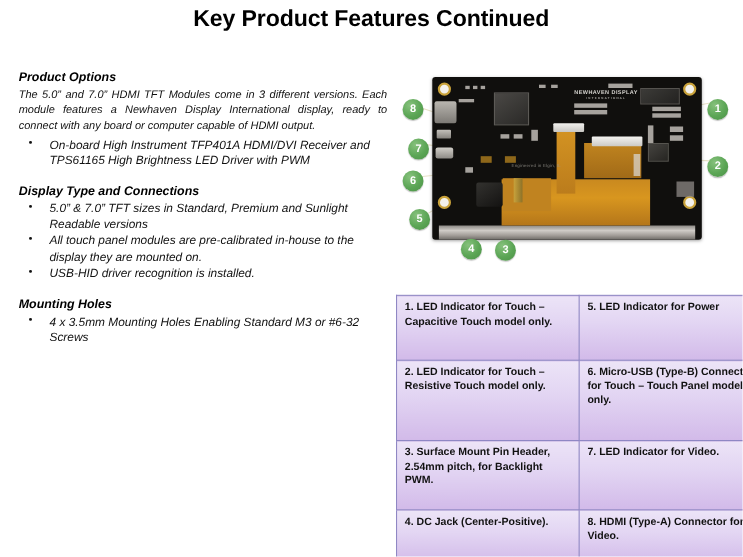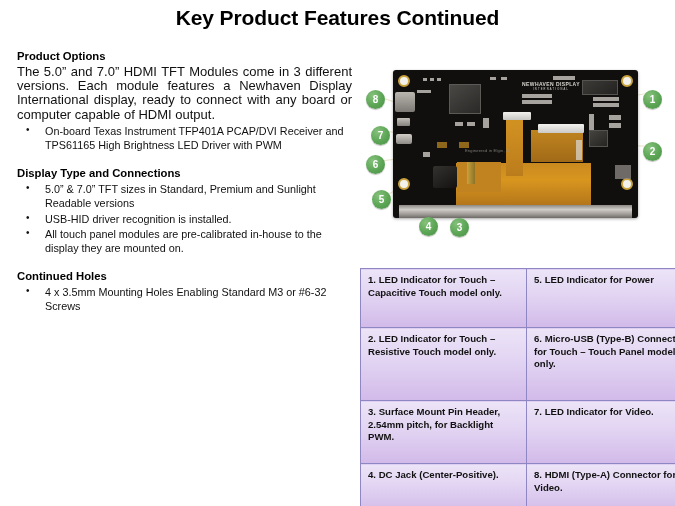--- a/index.html
+++ b/index.html
@@ -27,33 +27,34 @@
     font-size: 21px;
     font-weight: bold;
     letter-spacing: -0.1px;
     color: #000000;
   }
 
   
   .left-col {
     position: absolute;
     left: 17px;
-    top: 49px;
+    top: 64px;
     width: 335px;
+    font-style: italic;
   }
   .sec-head {
     font-size: 11.3px;
     font-weight: bold;
     color: #000000;
     margin: 0 0 2px 0;
     line-height: 14px;
   }
   .sec-head.spaced { margin-top: 14px; }
   .para {
-    font-size: 13px;
+    font-size: 10px;
     line-height: 14.2px;
     margin: 0 0 2px 0;
     text-align: justify;
     color: #111;
   }
   ul.bullets {
     list-style: none;
     margin: 0;
     padding: 0;
   }
@@ -329,35 +330,35 @@
 <body>
 
 <div class="slide-title">Key Product Features Continued</div>
 
 <div class="left-col">
 
   <div>
     <div class="sec-head">Product Options</div>
     <p class="para">The 5.0” and 7.0” HDMI TFT Modules come in 3 different versions. Each module features a Newhaven Display International display, ready to connect with any board or computer capable of HDMI output.</p>
     <ul class="bullets">
-      <li>On-board Texas Instrument TFP401A PCAP/DVI Receiver and TPS61165 High Brightness LED Driver with PWM</li>
+      <li>On-board High Instrument TFP401A HDMI/DVI Receiver and TPS61165 High Brightness LED Driver with PWM</li>
     </ul>
   </div>
 
   <div>
     <div class="sec-head spaced">Display Type and Connections</div>
     <ul class="bullets">
       <li>5.0” &amp; 7.0” TFT sizes in Standard, Premium and Sunlight Readable versions</li>
+      <li>All touch panel modules are pre-calibrated in-house to the display they are mounted on.</li>
       <li>USB-HID driver recognition is installed.</li>
-      <li>All touch panel modules are pre-calibrated in-house to the display they are mounted on.</li>
     </ul>
   </div>
 
   <div>
-    <div class="sec-head spaced">Continued Holes</div>
+    <div class="sec-head spaced">Mounting Holes</div>
     <ul class="bullets">
       <li>4 x 3.5mm Mounting Holes Enabling Standard M3 or #6-32 Screws</li>
     </ul>
   </div>
 
 
 </div>
 
 <div class="photo-wrap">
 

